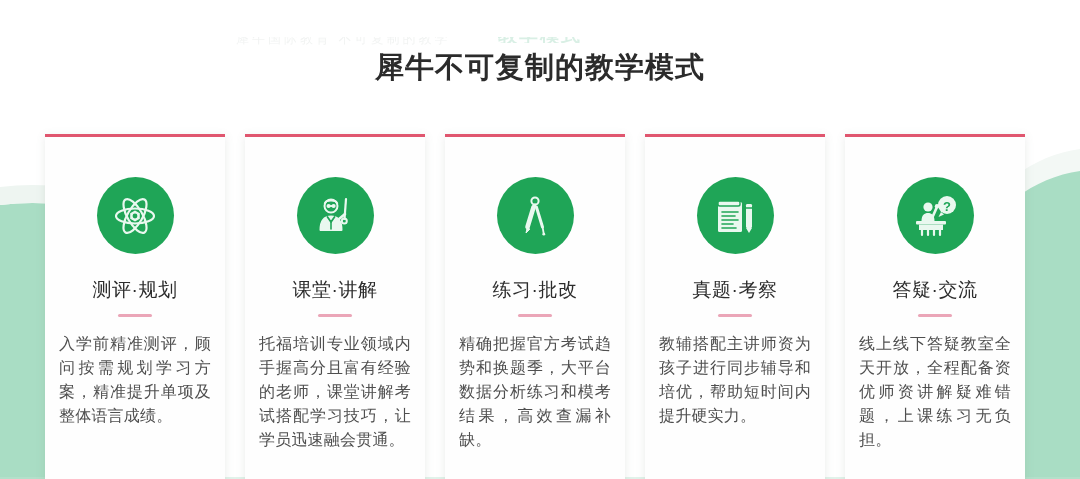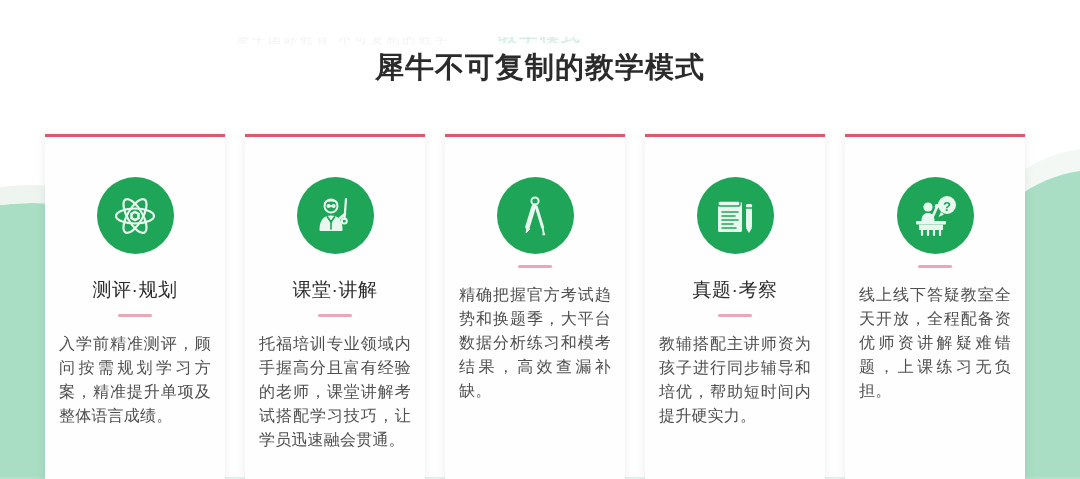--- a/index.html
+++ b/index.html
@@ -233,20 +233,21 @@
           <path d="M24 12.6 L24 15"></path>
 
           <path d="M22.6 15 L16.5 35" stroke-width="4.6"></path>
           <path d="M16.2 35.5 L15 41 L18.6 37.4 Z" fill="#e9f8ef" stroke="#e9f8ef" stroke-width="1"></path>
 
           <path d="M25.4 15 L31.5 35" stroke-width="3"></path>
           <path d="M31.6 35.2 L32.6 41" stroke-width="1.8"></path>
           <circle cx="32.8" cy="42.2" r="1.4" fill="#e9f8ef" stroke="none"></circle>
         </svg>
       </div>
+      <div class="card-heading">练习·批改</div>
       <div class="card-divider"></div>
       <div class="card-body">精确把握官方考试趋势和换题季，大平台数据分析练习和模考结果，高效查漏补缺。</div>
     </div>
 
     <div class="card">
       <div class="card-accent"></div>
       <div class="icon-circle">
         <svg width="48" height="48" viewBox="0 0 48 48" fill="none" stroke="#e9f8ef" stroke-width="2" stroke-linecap="round" stroke-linejoin="round">
 
           <rect x="7" y="10" width="24" height="30" rx="1.5" fill="#e9f8ef" stroke="none"></rect>
@@ -292,18 +293,19 @@
           <rect x="8" y="32.6" width="24" height="5.4" fill="#e9f8ef" stroke="none"></rect>
 
           <g stroke="#e9f8ef" stroke-width="2.2">
             <path d="M11 38 L11 43"></path>
             <path d="M17 38 L17 43"></path>
             <path d="M23 38 L23 43"></path>
             <path d="M29 38 L29 43"></path>
           </g>
         </svg>
       </div>
+      <div class="card-heading">答疑·交流</div>
       <div class="card-divider"></div>
       <div class="card-body">线上线下答疑教室全天开放，全程配备资优师资讲解疑难错题，上课练习无负担。</div>
     </div>
 
   </div>
 </div>
 
 </body></html>

